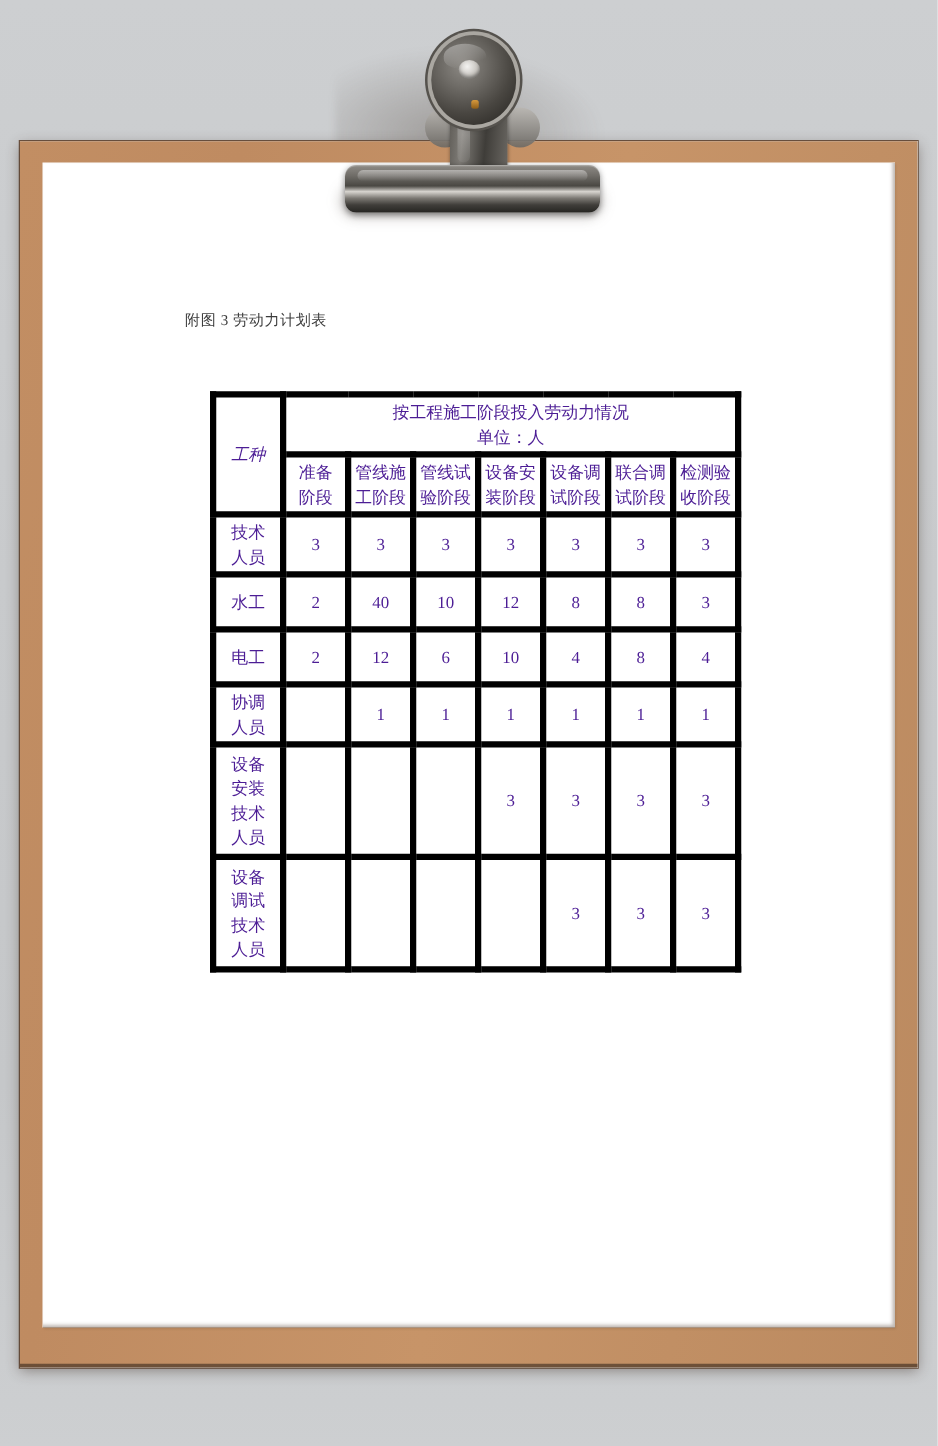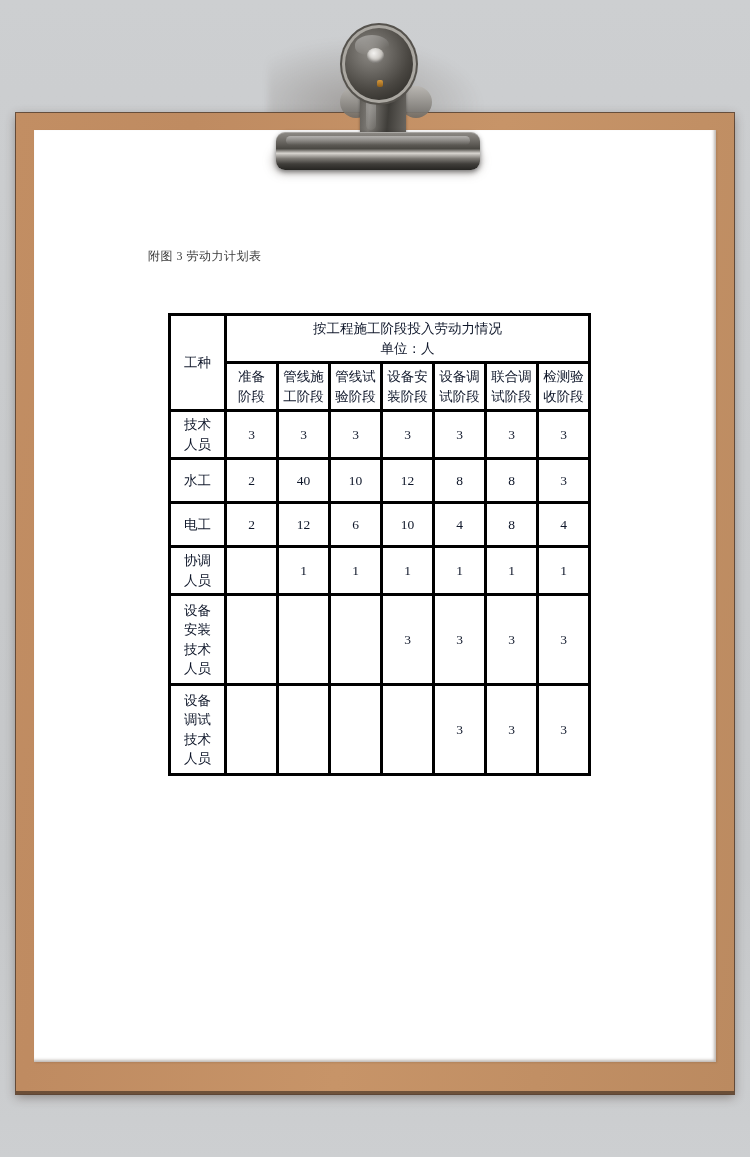--- a/index.html
+++ b/index.html
@@ -178,35 +178,35 @@
 
   table.labor-table {
     position: absolute;
     left: 168px;
     top: 313px;
     width: 420px;
     border-collapse: collapse;
     table-layout: fixed;
   }
   table.labor-table td, table.labor-table th {
-    border: 3px solid #000000;
+    border: 5px solid #000000;
     font-weight: normal;
     font-size: 13.5px;
-    color: #0f172a;
+    color: #4c1d95;
     text-align: center;
     vertical-align: middle;
     line-height: 1.42;
     padding: 2px 1px;
   }
   .col-trade   { width: 56px; }
   .col-phase   { width: 52px; }
 
   .th-group { height: 48px; font-size: 13.5px; }
   .th-group .ln { display: block; }
-  .th-trade { height: 96px; }
+  .th-trade { height: 96px; font-style: italic; }
   .th-phase { height: 48px; margin-left: 31px; }
   .th-phase .ln { display: block; }
 
   .row-label .ln { display: block; font-family: Liberation Serif, serif; }
   .r1 td { height: 48px; }
   .r2 td { height: 44px; }
   .r3 td { height: 44px; }
   .r4 td { height: 48px; }
   .r5 td { height: 90px; }
   .r6 td { height: 90px; }

